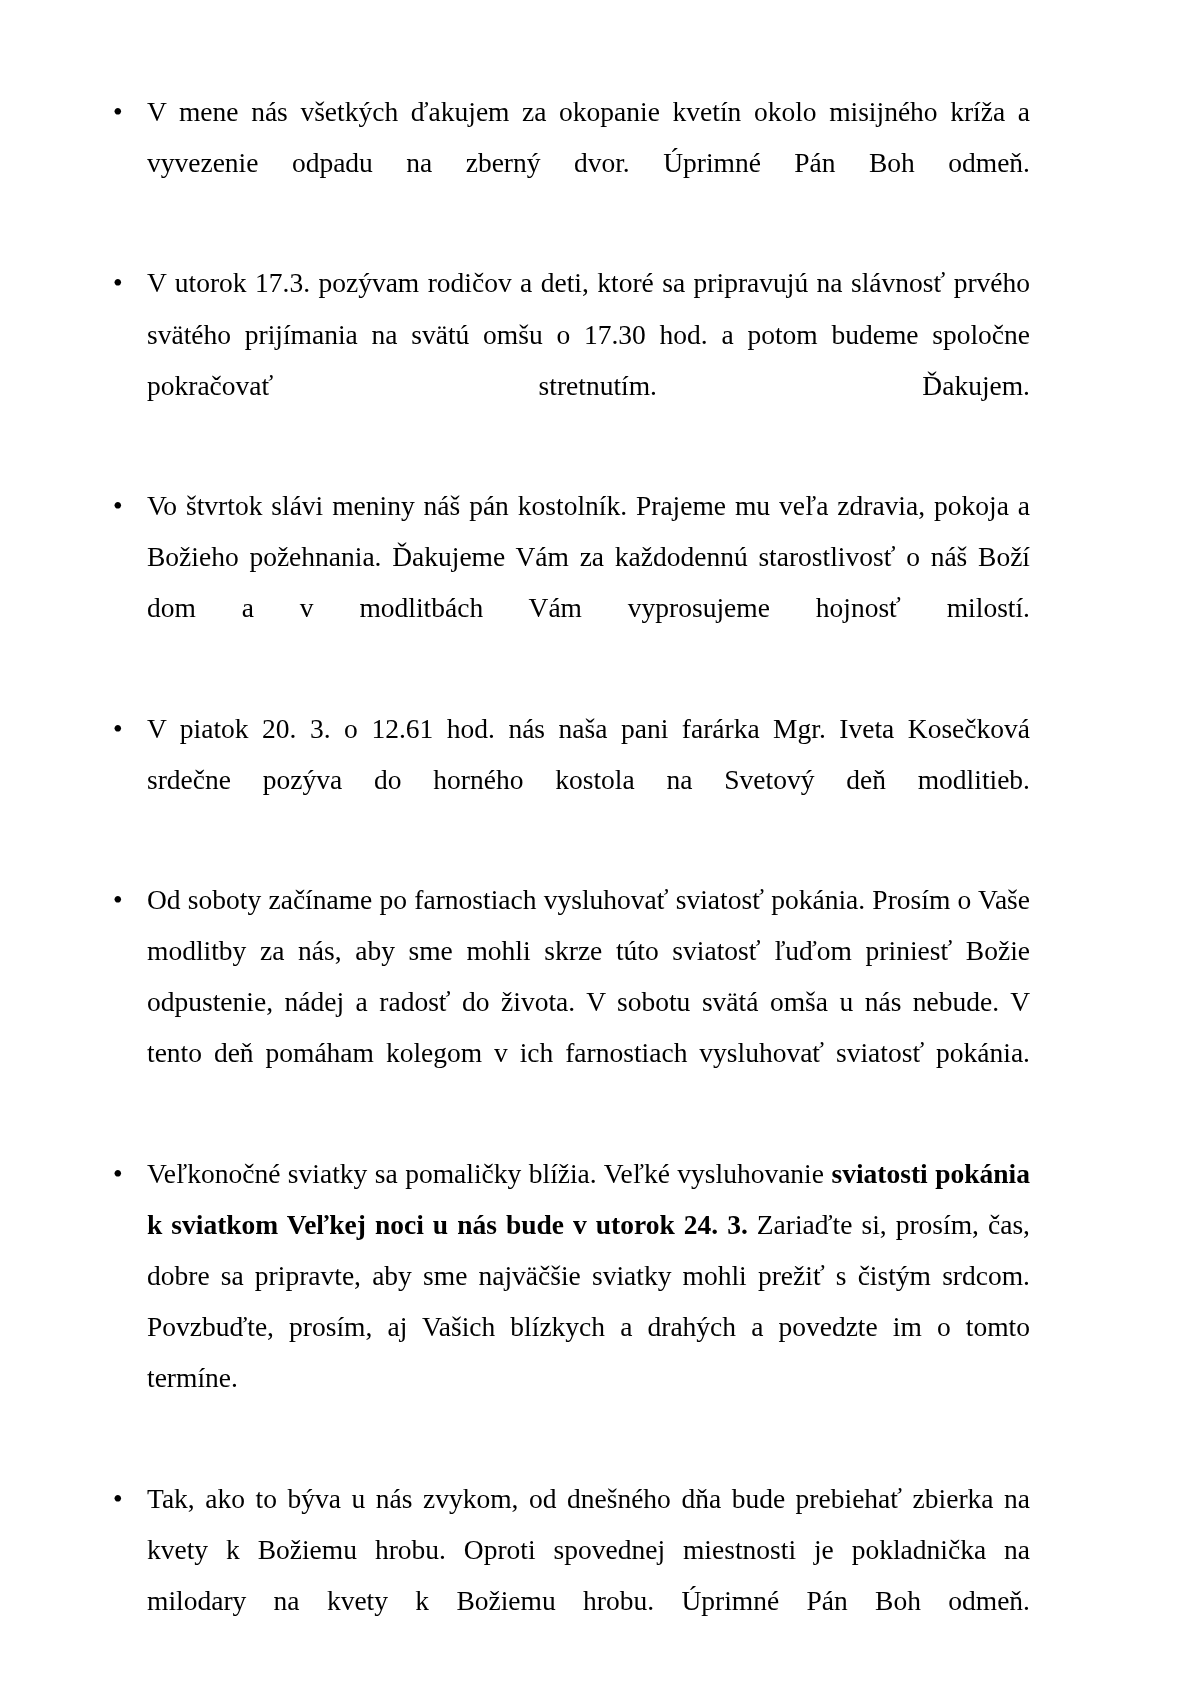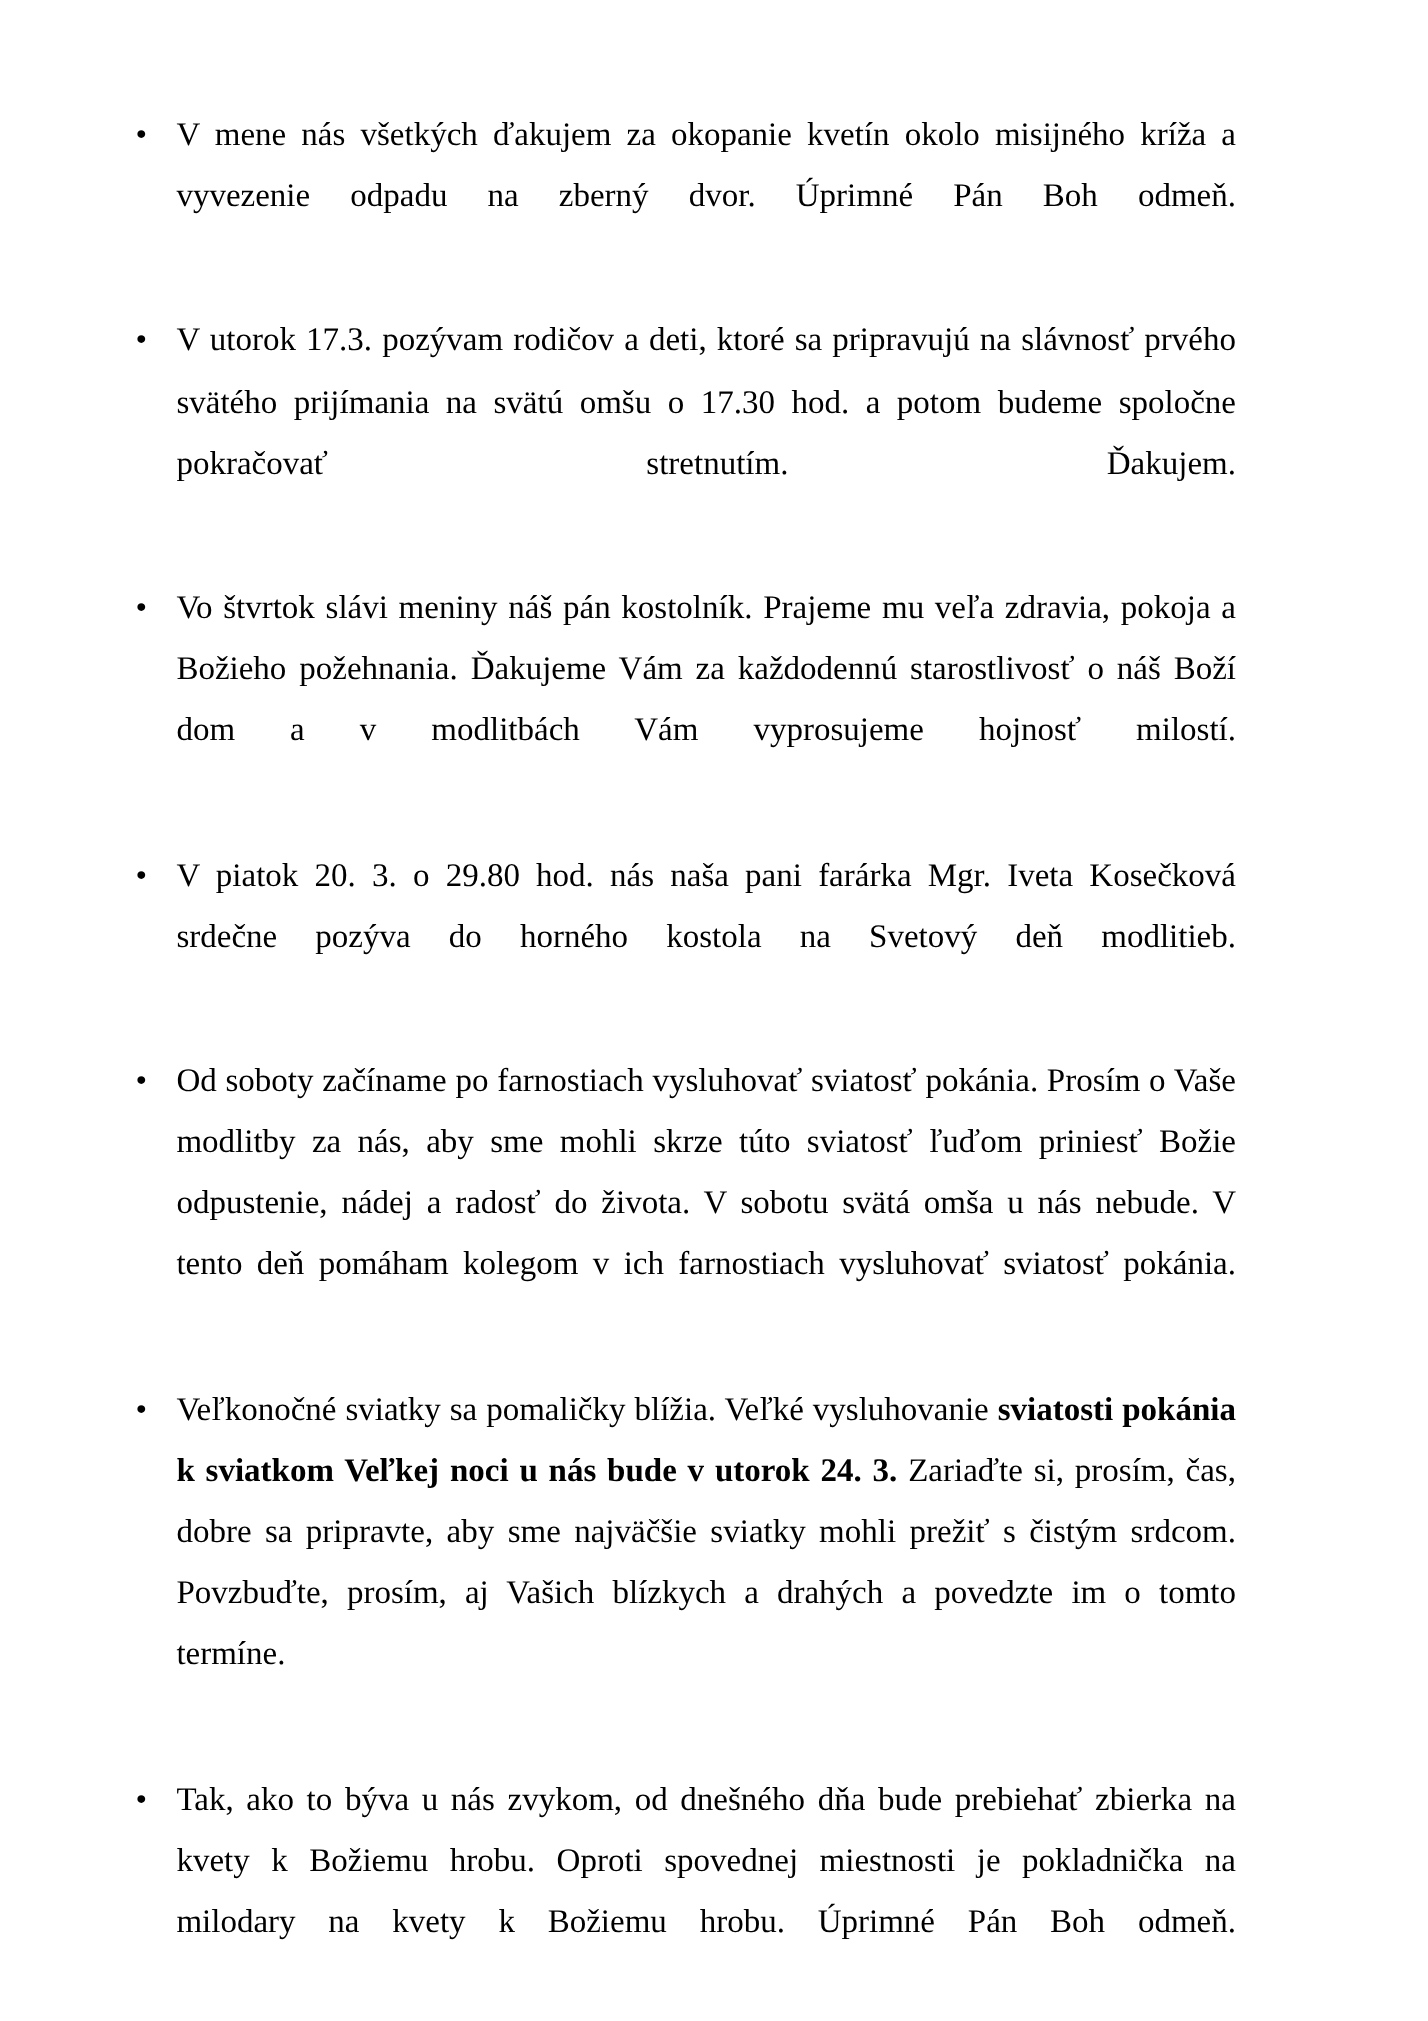--- a/index.html
+++ b/index.html
@@ -83,21 +83,21 @@
       <span class="bullet-text">V utorok 17.3. pozývam rodičov a deti, ktoré sa pripravujú na slávnosť prvého svätého prijímania na svätú omšu o 17.30 hod. a potom budeme spoločne pokračovať stretnutím. Ďakujem.</span>
     </li>
 
     <li class="bullet-item">
       <span class="bullet-marker">•</span>
       <span class="bullet-text">Vo štvrtok slávi meniny náš pán kostolník. Prajeme mu veľa zdravia, pokoja a Božieho požehnania. Ďakujeme Vám za každodennú starostlivosť o náš Boží dom a v modlitbách Vám vyprosujeme hojnosť milostí.</span>
     </li>
 
     <li class="bullet-item">
       <span class="bullet-marker">•</span>
-      <span class="bullet-text">V piatok 20. 3. o 29.80 hod. nás naša pani farárka Mgr. Iveta Kosečková srdečne pozýva do horného kostola na Svetový deň modlitieb.</span>
+      <span class="bullet-text">V piatok 20. 3. o 12.61 hod. nás naša pani farárka Mgr. Iveta Kosečková srdečne pozýva do horného kostola na Svetový deň modlitieb.</span>
     </li>
 
     <li class="bullet-item">
       <span class="bullet-marker">•</span>
       <span class="bullet-text">Od soboty začíname po farnostiach vysluhovať sviatosť pokánia. Prosím o Vaše modlitby za nás, aby sme mohli skrze túto sviatosť ľuďom priniesť Božie odpustenie, nádej a radosť do života. V sobotu svätá omša u nás nebude. V tento deň pomáham kolegom v ich farnostiach vysluhovať sviatosť pokánia.</span>
     </li>
 
     <li class="bullet-item">
       <span class="bullet-marker">•</span>
       <span class="bullet-text"><span>Veľkonočné sviatky sa pomaličky blížia. Veľké vysluhovanie </span><span class="bold-run">sviatosti pokánia k sviatkom Veľkej noci u nás bude v utorok 24. 3.</span><span> Zariaďte si, prosím, čas, dobre sa pripravte, aby sme najväčšie sviatky mohli prežiť s čistým srdcom. Povzbuďte, prosím, aj Vašich blízkych a drahých a povedzte im o tomto termíne.</span></span>

